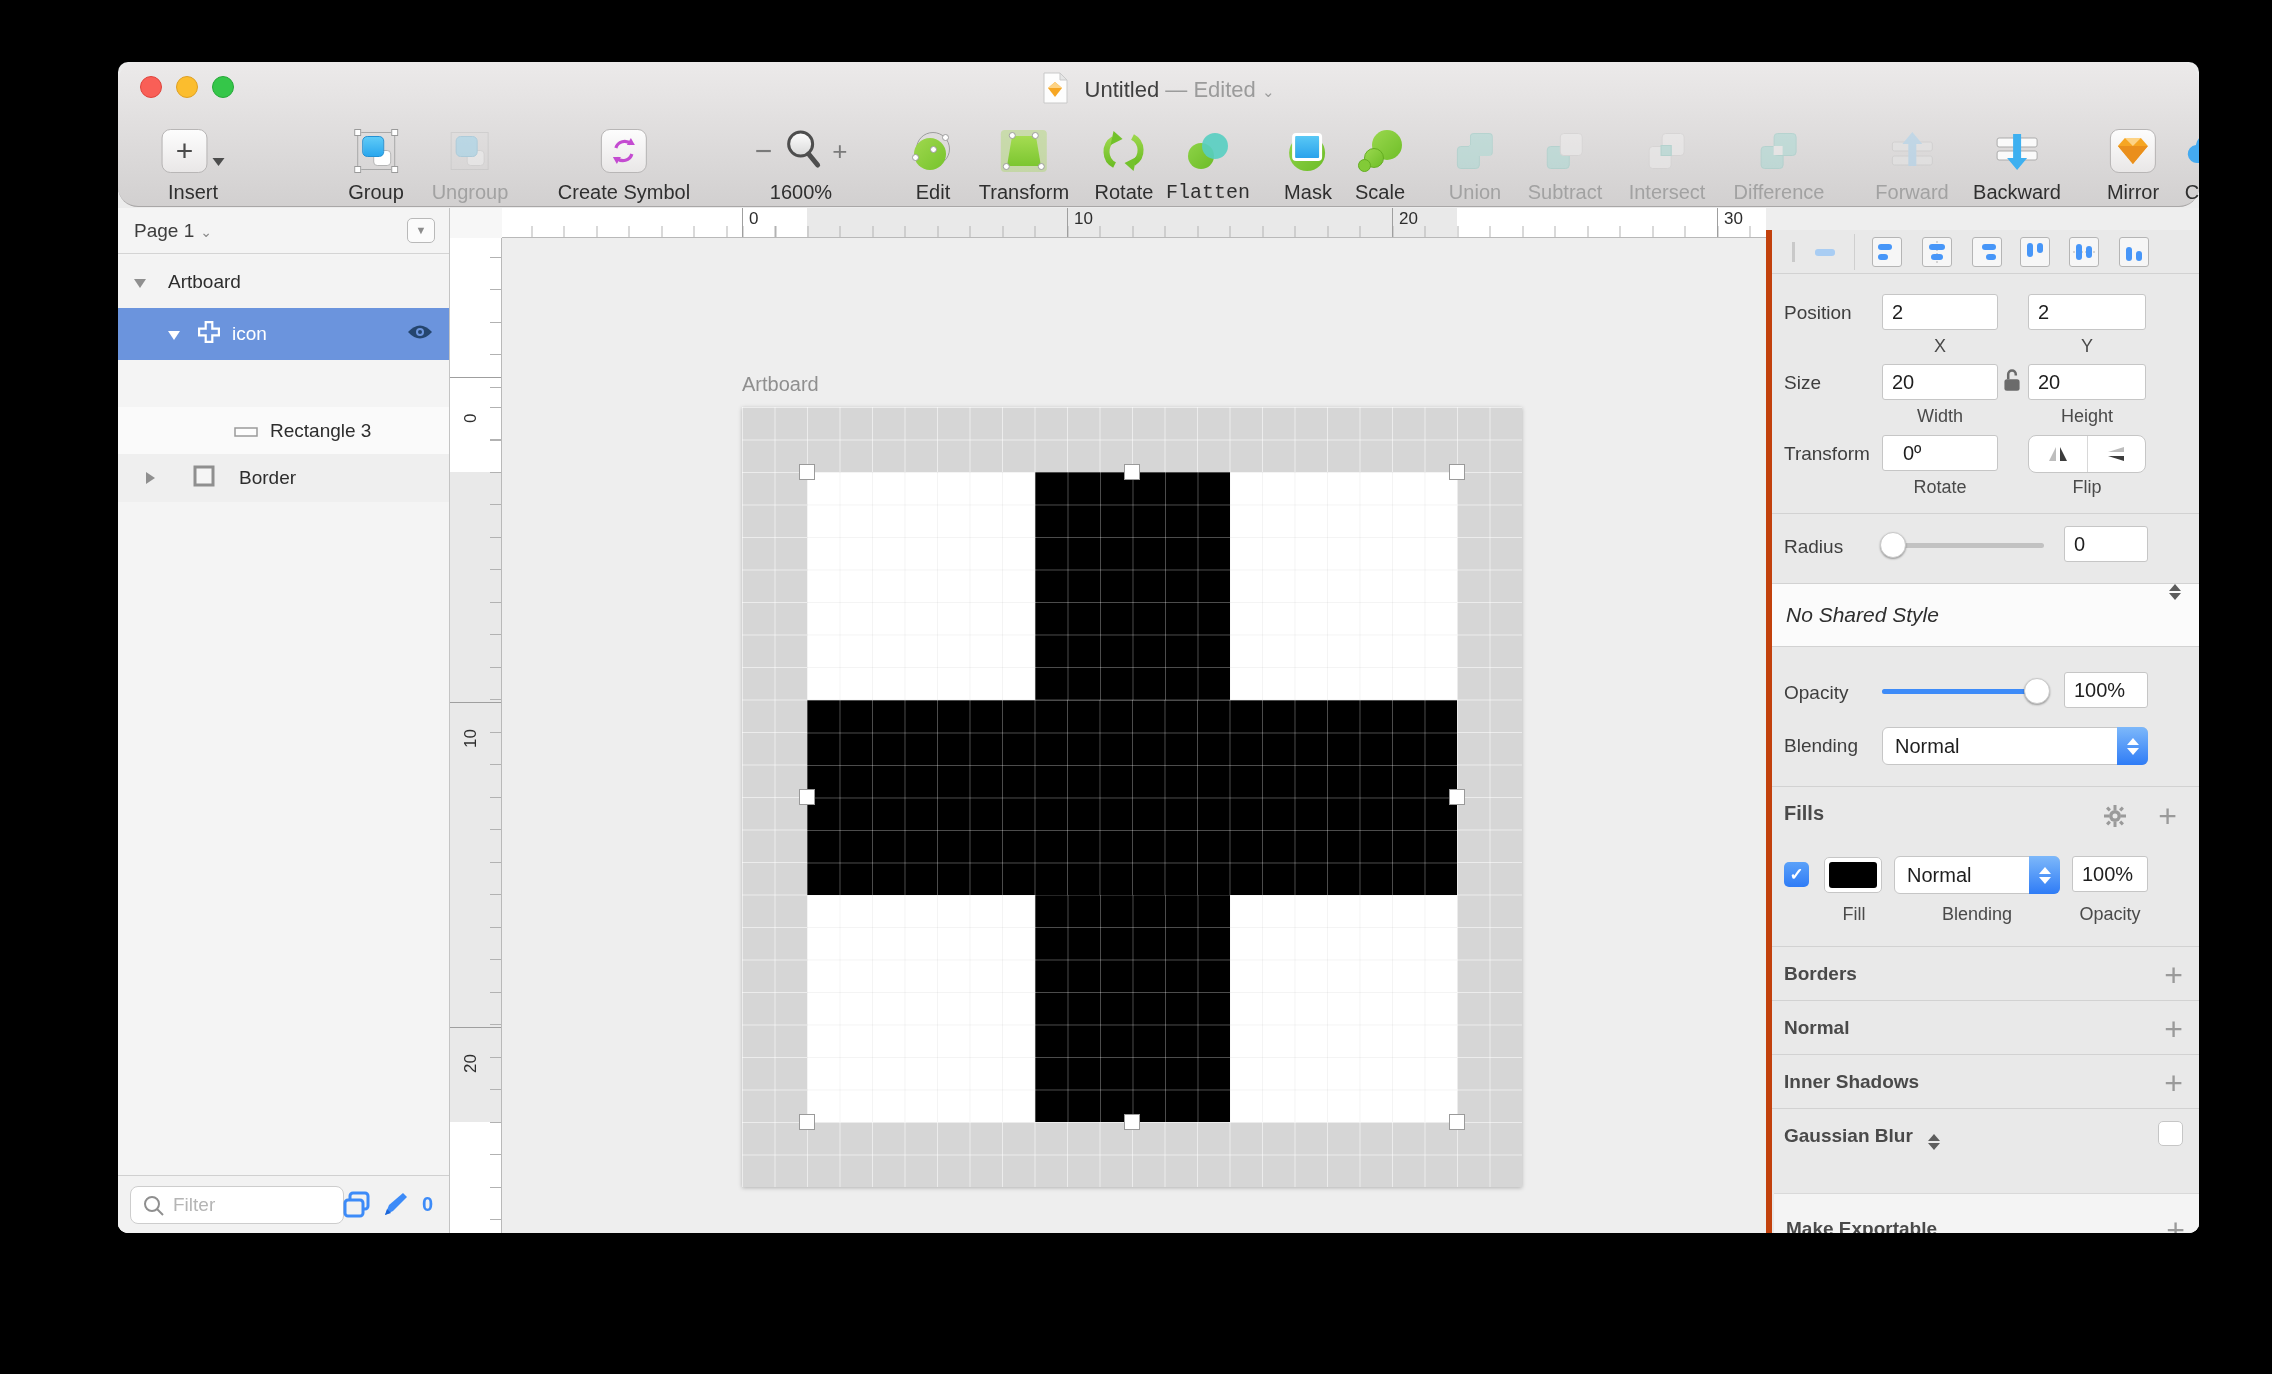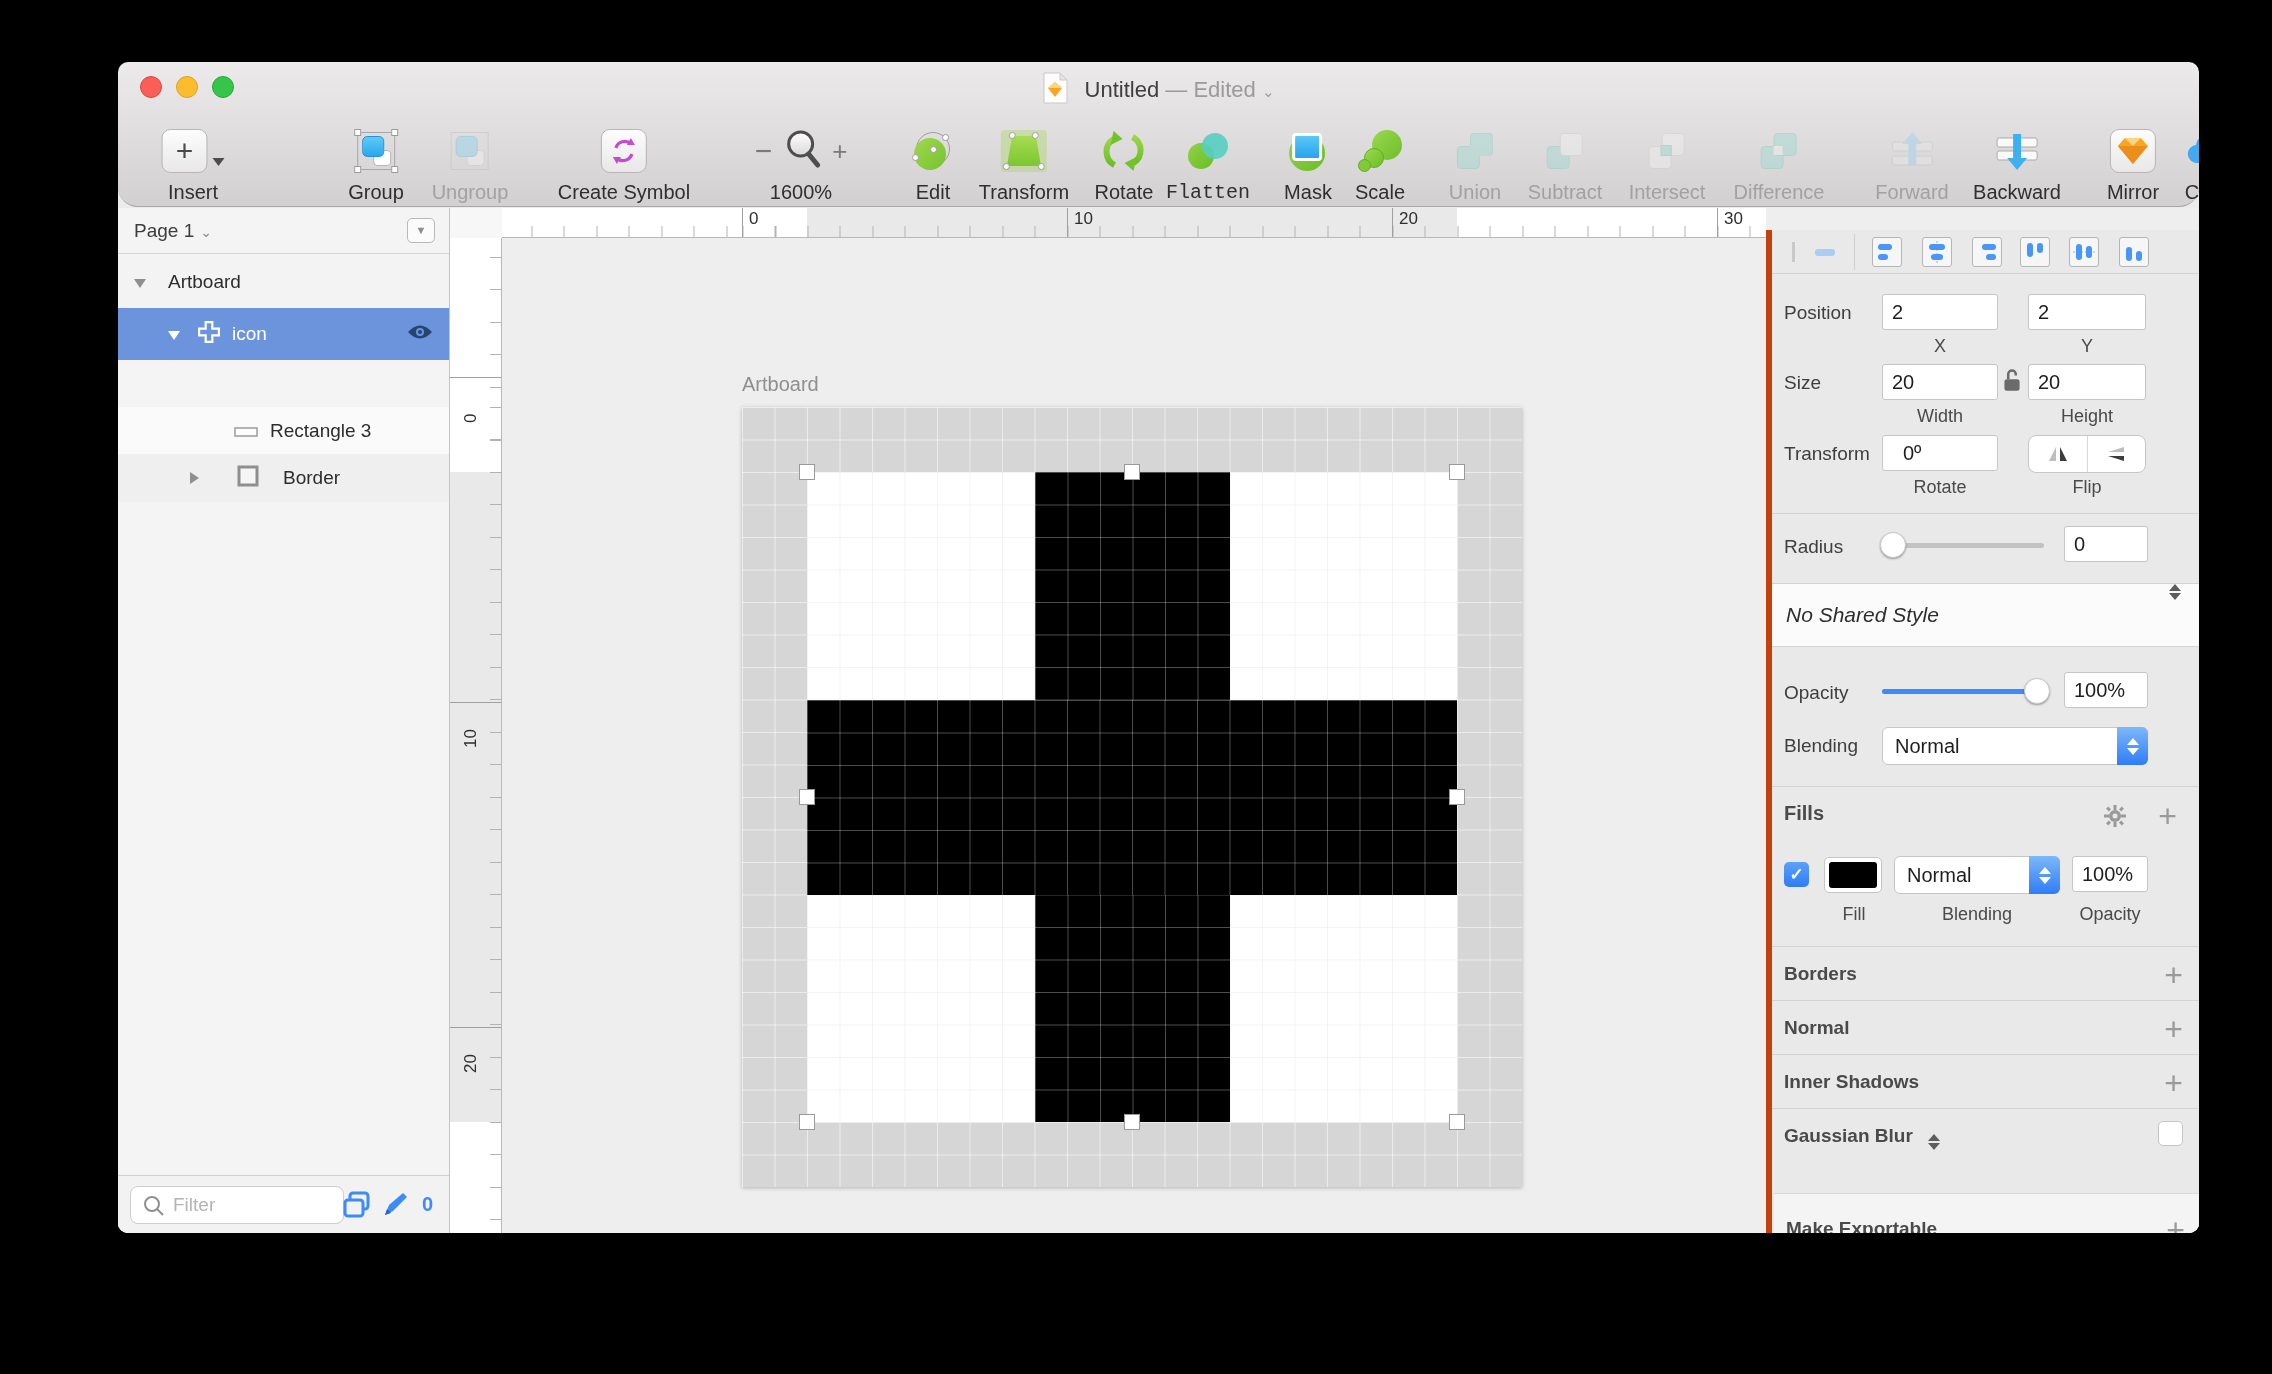--- a/index.html
+++ b/index.html
@@ -417,21 +417,21 @@
       </div>
 
 
       <div class="lrow" style="top:199px;height:47px;padding-left:116px;background:#fafafa;">
         <span class="gl"><svg width="24" height="10" viewBox="0 0 24 10">
               <rect x="1" y="1" width="22" height="8" fill="#fdfdfd" stroke="#9a9a9a" stroke-width="1.5"></rect>
             </svg></span>
         <span>Rectangle 3</span>
       </div>
 
-      <div class="lrow" style="top:246px;height:48px;padding-left:72px;background:#efefef;gap:12px;">
+      <div class="lrow" style="top:246px;height:48px;padding-left:28px;background:#efefef;gap:12px;">
         <span class="tri"></span>
         <span class="gl" style="margin-left:14px;"><svg width="22" height="22" viewBox="0 0 22 22">
               <rect x="2" y="2" width="18" height="18" fill="#f5f5f5" stroke="#8f8f8f" stroke-width="3"></rect>
             </svg></span>
         <span>Border</span>
       </div>
 
       <div id="filterbar">
         <div id="filter-field" placeholder="Filter">
           <svg width="22" height="22" viewBox="0 0 22 22">

